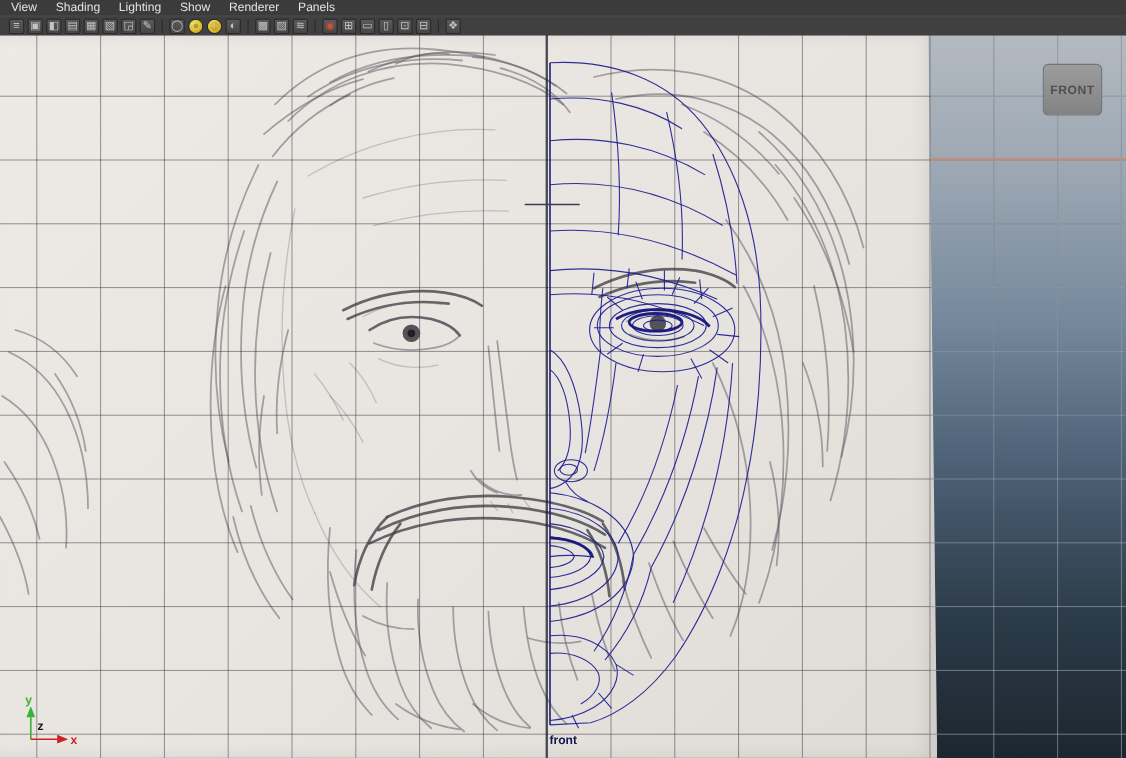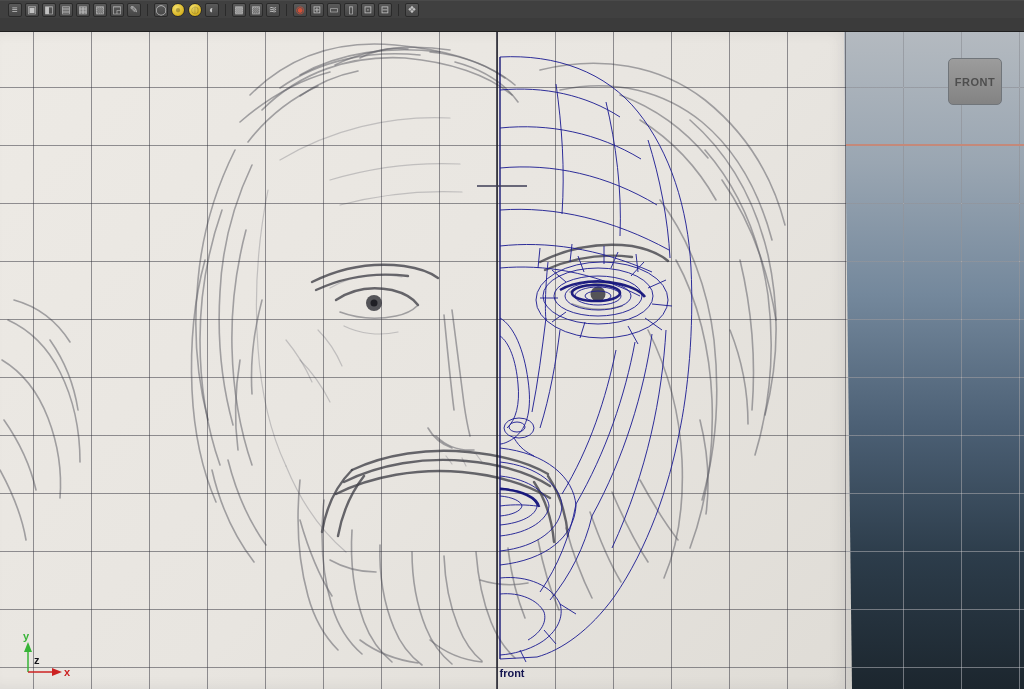--- a/index.html
+++ b/index.html
@@ -259,20 +259,28 @@
     <text x="11" y="10" fill="#37b437">y</text>
     <line x1="16" y1="42" x2="40" y2="42" stroke="#cc2222" stroke-width="1.5"></line>
     <polygon points="40,38 40,46 50,42" fill="#cc2222"></polygon>
     <text x="52" y="46" fill="#cc2222">x</text>
     <text x="22" y="34" fill="#15151a">z</text>
   </svg>
 
   <div class="cam-label">front</div>
 
   <div class="header">
+    <div class="menubar">
+      <span class="menu-item">View</span>
+      <span class="menu-item">Shading</span>
+      <span class="menu-item">Lighting</span>
+      <span class="menu-item">Show</span>
+      <span class="menu-item">Renderer</span>
+      <span class="menu-item">Panels</span>
+    </div>
     <div class="toolbar">
       <span class="icon">≡</span>
       <span class="icon">▣</span>
       <span class="icon">◧</span>
       <span class="icon">▤</span>
       <span class="icon">▦</span>
       <span class="icon">▧</span>
       <span class="icon">◲</span>
       <span class="icon">✎</span>
       <span class="sep"></span>

